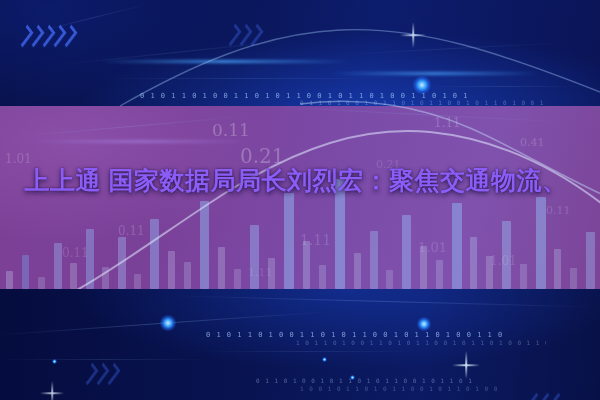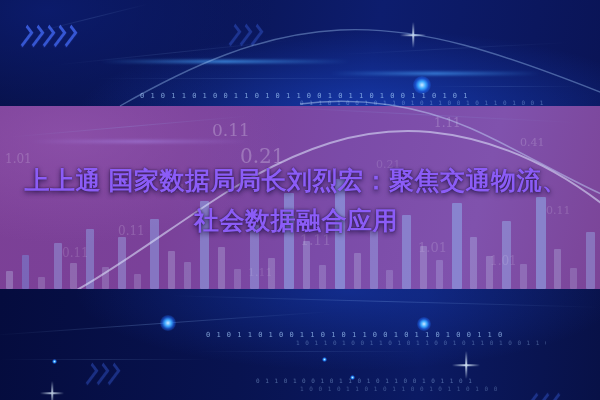--- a/index.html
+++ b/index.html
@@ -233,16 +233,15 @@
     </div>
 
     <div class="bits" style="left:206px;top:42px;width:300px;font-size:7px;">0 1 0 1 1 0 1 0 0 1 1 0 1 0 1 1 0 0 1 0 1 1 0 1 0 0 1 1 0 1 0 1 1 0 1 0 0 1 0 1 1 0 1 0</div>
     <div class="bits" style="left:296px;top:50px;width:250px;font-size:6px;opacity:.5;">1 0 1 1 0 1 0 0 1 1 0 1 0 1 1 0 0 1 0 1 1 0 1 0 0 1 1 0 1 0 1 1 0 1 0 0 1 1 0 1</div>
     <div class="bits" style="left:256px;top:88px;width:220px;font-size:6px;opacity:.6;">0 1 1 0 1 0 0 1 0 1 1 0 1 0 1 1 0 0 1 0 1 1 0 1 0 0 1</div>
     <div class="bits" style="left:300px;top:96px;width:200px;font-size:6px;opacity:.45;">1 0 0 1 0 1 1 0 1 0 1 1 0 0 1 0 1 1 0 1 0 0 1 1 0 1 0 1</div>
   </div>
 
   <div class="headline">
     <span class="hl-line l1">上上通 国家数据局局长刘烈宏：聚焦交通物流、</span>
-    <span class="hl-line l3">社会数据融合应用</span>
   </div>
 
 </div>
 
 </body></html>

